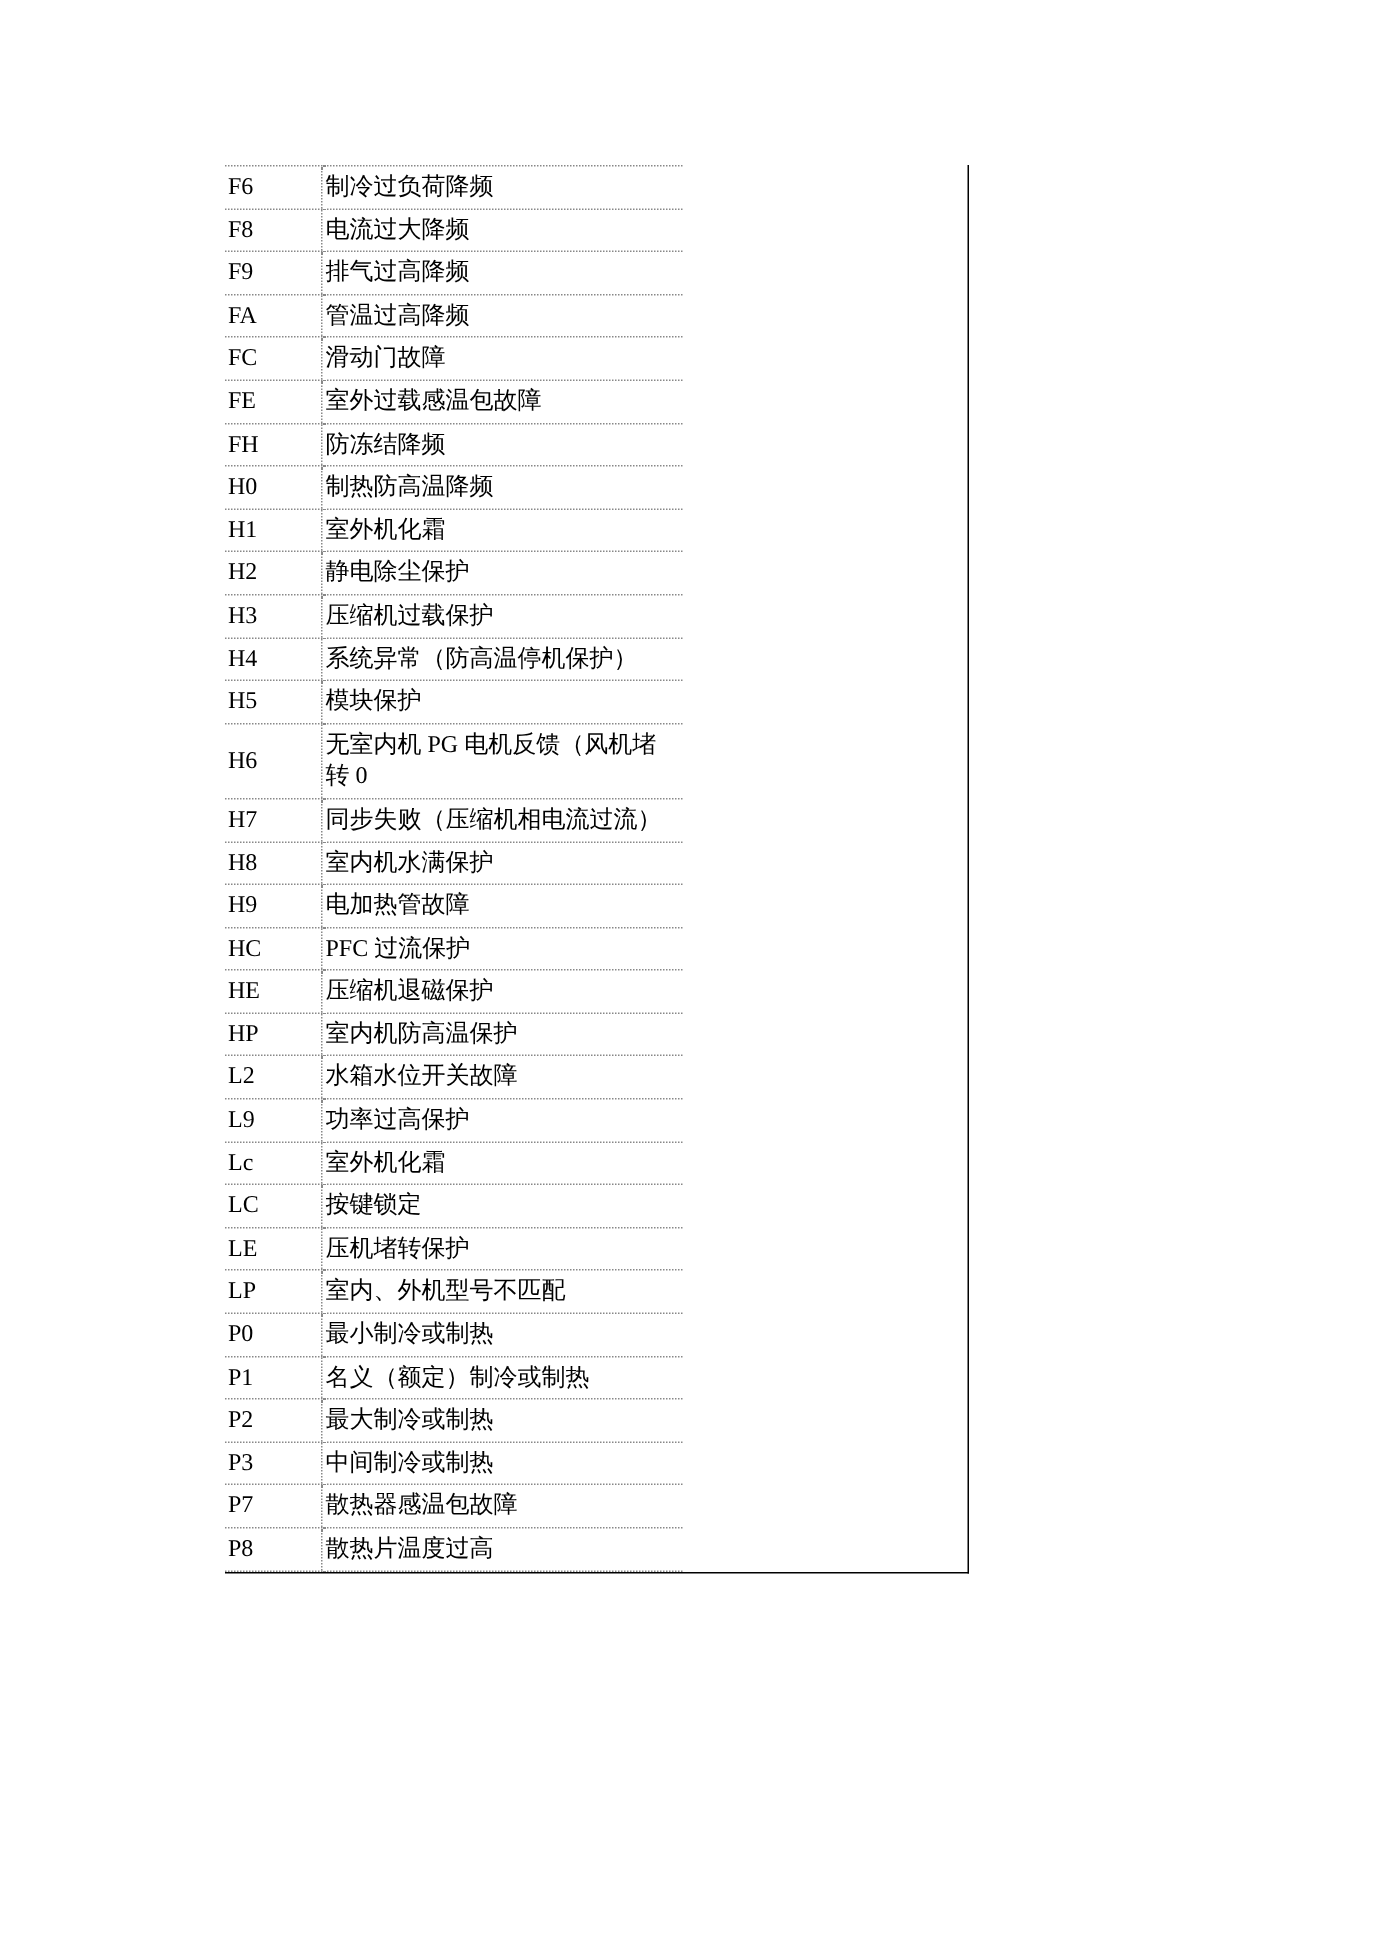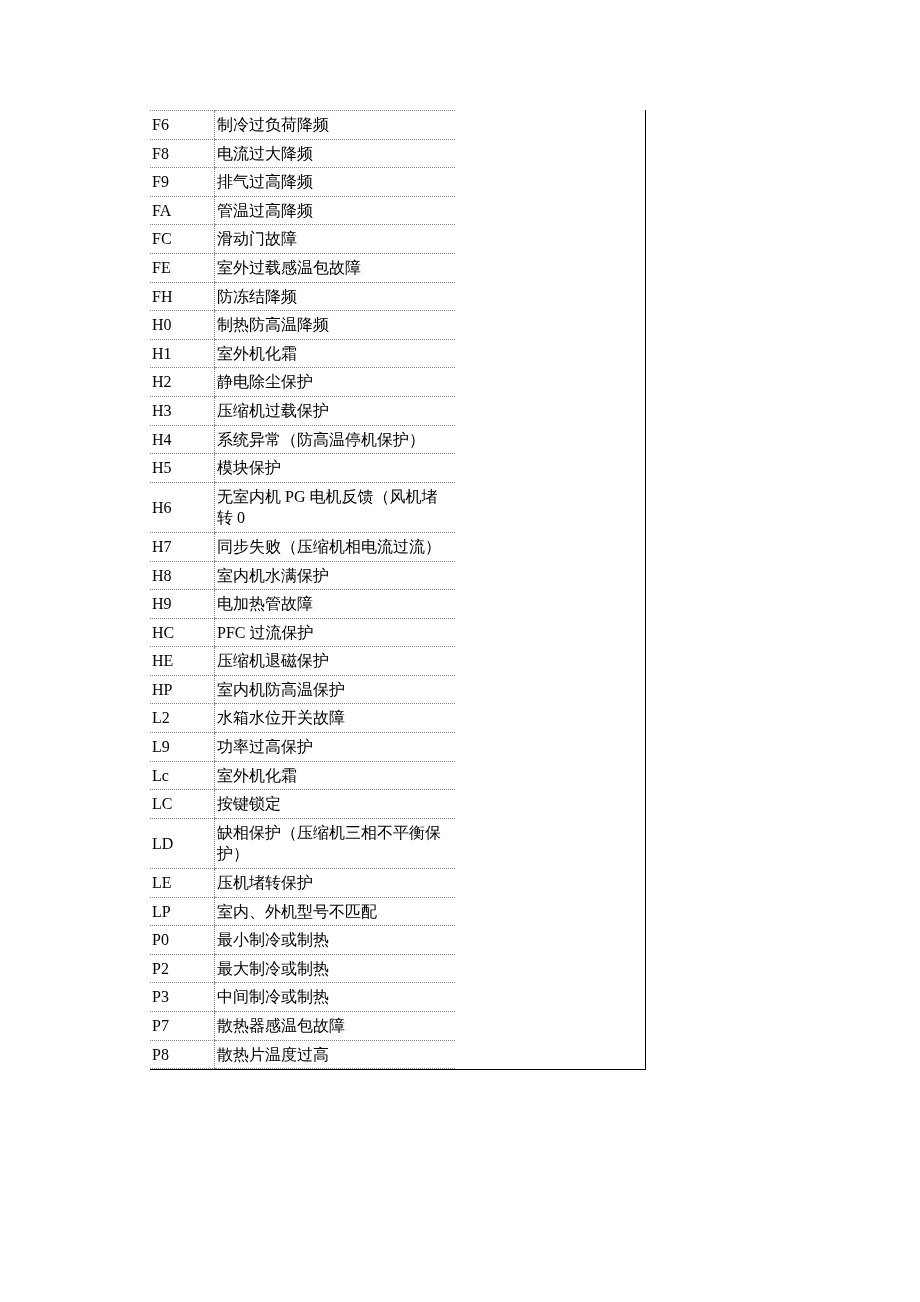--- a/index.html
+++ b/index.html
@@ -140,34 +140,34 @@
           </tr>
           <tr>
             <td class="code">Lc</td>
             <td class="desc">室外机化霜</td>
           </tr>
           <tr>
             <td class="code">LC</td>
             <td class="desc">按键锁定</td>
           </tr>
           <tr>
-            <td class="code">LD</td>
-            <td class="desc">缺相保护（压缩机三相不平衡保护）</td>
-          </tr>
-          <tr>
             <td class="code">LE</td>
             <td class="desc">压机堵转保护</td>
           </tr>
           <tr>
             <td class="code">LP</td>
             <td class="desc">室内、外机型号不匹配</td>
           </tr>
           <tr>
             <td class="code">P0</td>
             <td class="desc">最小制冷或制热</td>
+          </tr>
+          <tr>
+            <td class="code">P1</td>
+            <td class="desc">名义（额定）制冷或制热</td>
           </tr>
           <tr>
             <td class="code">P2</td>
             <td class="desc">最大制冷或制热</td>
           </tr>
           <tr>
             <td class="code">P3</td>
             <td class="desc">中间制冷或制热</td>
           </tr>
           <tr>

